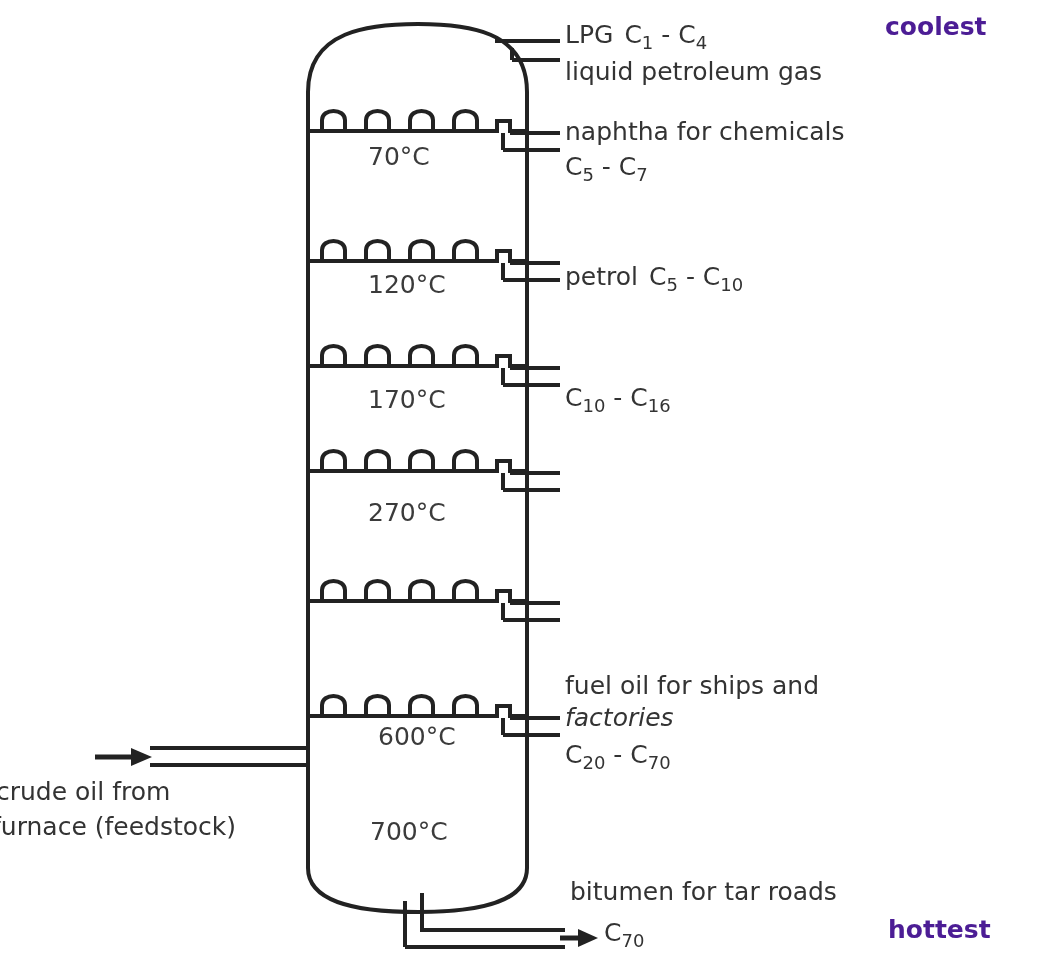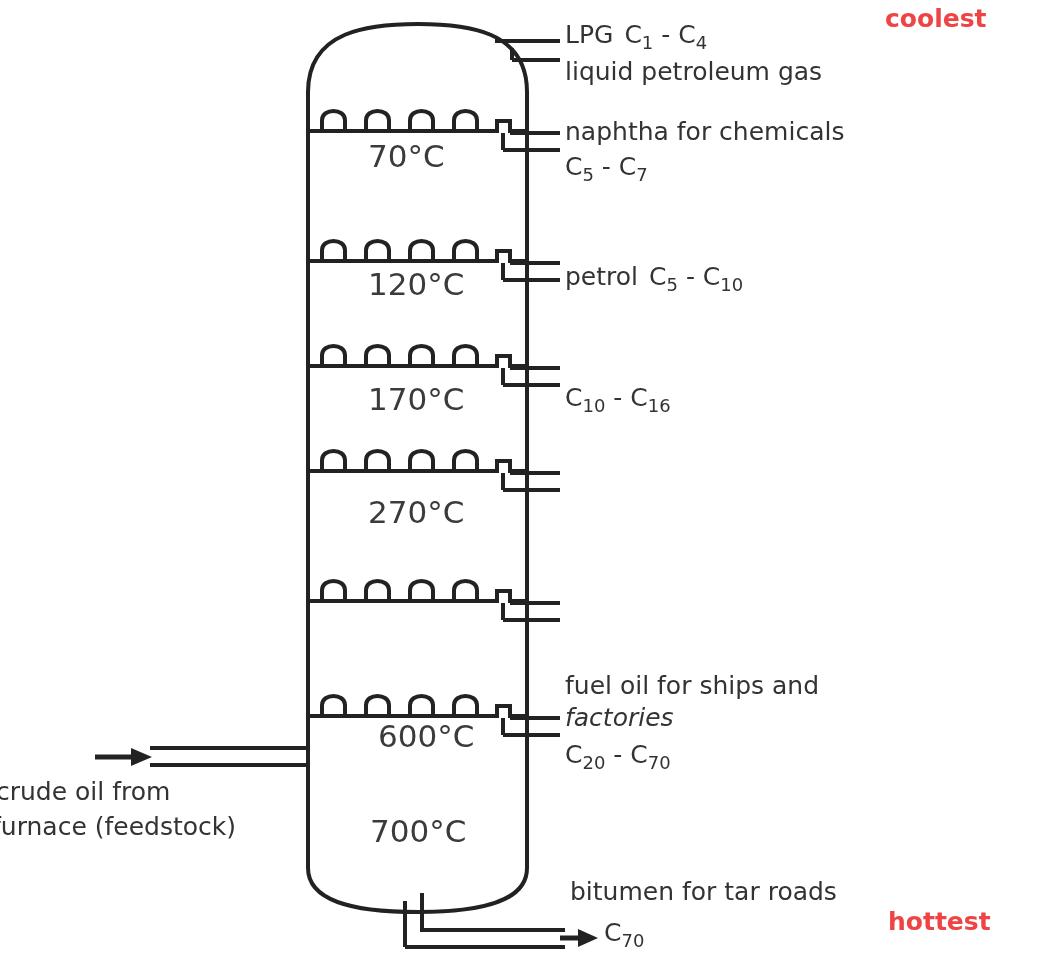--- a/index.html
+++ b/index.html
@@ -2,22 +2,22 @@
 <html><head>
 <meta charset="utf-8">
 <style>
   html,body{margin:0;padding:0;background:#ffffff;}
   body{width:1037px;height:956px;overflow:hidden;
        font-family:"DejaVu Sans","Liberation Sans",sans-serif;}
   #stage{position:relative;width:1037px;height:956px;background:#fff;}
   svg#diagram{position:absolute;left:0;top:0;width:1037px;height:956px;}
   .lbl{position:absolute;color:#333333;font-size:25px;line-height:29px;
        white-space:nowrap;font-family:"DejaVu Sans","Liberation Sans",sans-serif;}
-  .lbl.bold{font-weight:bold;color:#ef4444;}
-  .lbl.temp{color:#3b3b3b;font-size:31px;}
+  .lbl.bold{font-weight:bold;color:#4c1d95;margin-top:8px;}
+  .lbl.temp{color:#3b3b3b;font-size:25px;}
   .sub{font-size:0.72em;vertical-align:-0.32em;letter-spacing:0;}
   .cgrp{white-space:nowrap;}
   .gap{display:inline-block;width:11px;}
 </style>
 </head>
 <body>
 
 <div id="stage">
 
   <svg id="diagram" viewBox="0 0 1037 956">

